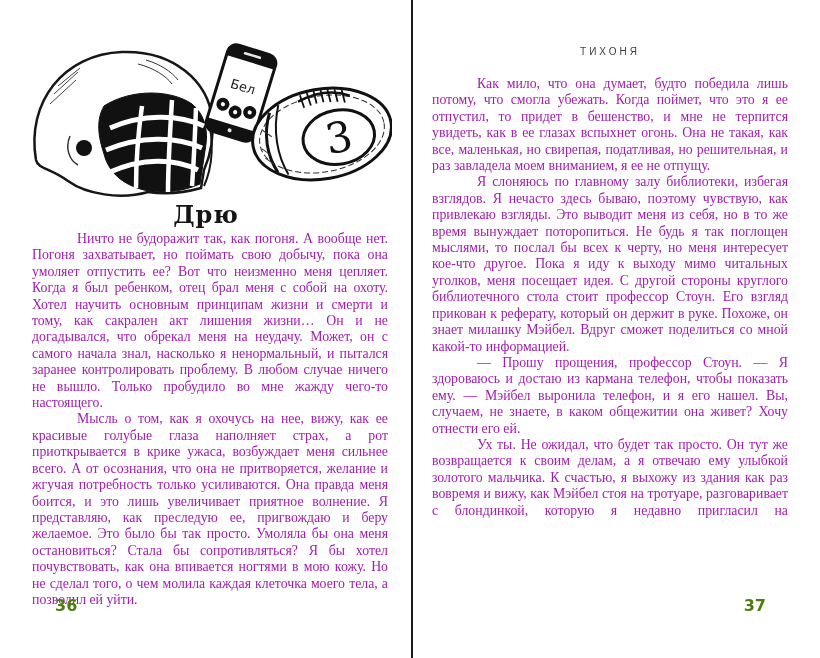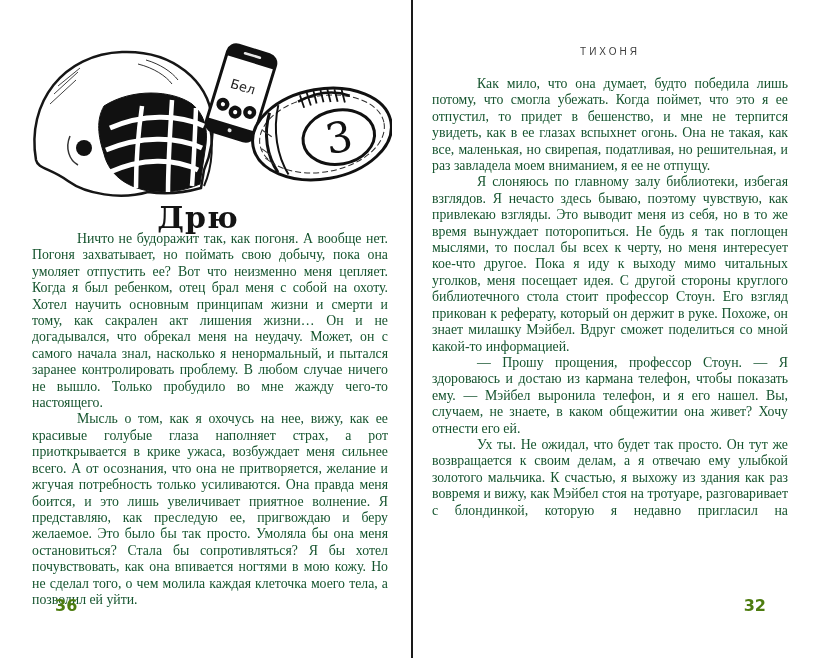--- a/index.html
+++ b/index.html
@@ -13,43 +13,43 @@
     position:absolute;left:411px;top:0;width:1.5px;height:658px;
     background:#1a1a1a;
   }
   .page{position:absolute;top:0;height:658px;width:411px;}
   .page-left{left:0;}
   .page-right{left:412px;}
 
   .illustration{position:absolute;left:20px;top:40px;width:372px;height:166px;}
 
   .chapter-title{
-    position:absolute;left:20px;top:200px;width:356px;
+    position:absolute;left:28px;top:200px;width:356px;
     text-align:center;
     font-family:"DejaVu Serif", serif;
     font-weight:bold;
-    font-size:30px;
+    font-size:24px;
     letter-spacing:1px;
     color:#141414;
   }
 
   .running-header{
     position:absolute;left:20px;top:46px;width:356px;
     text-align:center;
     font-family:"Liberation Sans", sans-serif;
     font-size:10px;
     letter-spacing:3px;
     color:#3d3d3d;
   }
 
   .body-text{
     position:absolute;width:356px;
     font-size:13.8px;
     line-height:16.4px;
-    color:#14532d;
+    color:#a21caf;
     text-align:justify;
     hyphens:auto;-webkit-hyphens:auto;
   }
   .body-text p{margin:0;text-indent:45px;}
   .body-text p.continues{text-align-last:justify;}
 
   .page-left .body-text{left:32px;top:231px;}
   .page-right .body-text{left:20px;top:76px;}
 
   .page-number{
@@ -138,16 +138,16 @@
 
     <div class="running-header">ТИХОНЯ</div>
 
     <div class="body-text">
       <p>Как мило, что она думает, будто победила лишь потому, что смогла убежать. Когда поймет, что это я ее отпустил, то придет в бешенство, и мне не терпится увидеть, как в ее глазах вспыхнет огонь. Она не такая, как все, маленькая, но свирепая, податливая, но решительная, и раз завладела моем вниманием, я ее не отпущу.</p>
       <p>Я слоняюсь по главному залу библиотеки, избегая взглядов. Я нечасто здесь бываю, поэтому чувствую, как привлекаю взгляды. Это выводит меня из себя, но в то же время вынуждает поторопиться. Не будь я так поглощен мыслями, то послал бы всех к черту, но меня интересует кое-что другое. Пока я иду к выходу мимо читальных уголков, меня посещает идея. С другой стороны круглого библиотечного стола стоит профессор Стоун. Его взгляд прикован к реферату, который он держит в руке. Похоже, он знает милашку Мэйбел. Вдруг сможет поделиться со мной какой-то информацией.</p>
       <p>— Прошу прощения, профессор Стоун. — Я здороваюсь и достаю из кармана телефон, чтобы показать ему. — Мэйбел выронила телефон, и я его нашел. Вы, случаем, не знаете, в каком общежитии она живет? Хочу отнести его ей.</p>
       <p class="continues">Ух ты. Не ожидал, что будет так просто. Он тут же возвращается к своим делам, а я отвечаю ему улыбкой золотого мальчика. К счастью, я выхожу из здания как раз вовремя и вижу, как Мэйбел стоя на тротуаре, разговаривает с блондинкой, которую я недавно пригласил на</p>
     </div>
 
-    <div class="page-number page-number-right">32</div>
+    <div class="page-number page-number-right">37</div>
   </div>
 
 </div>
 
 </body></html>

